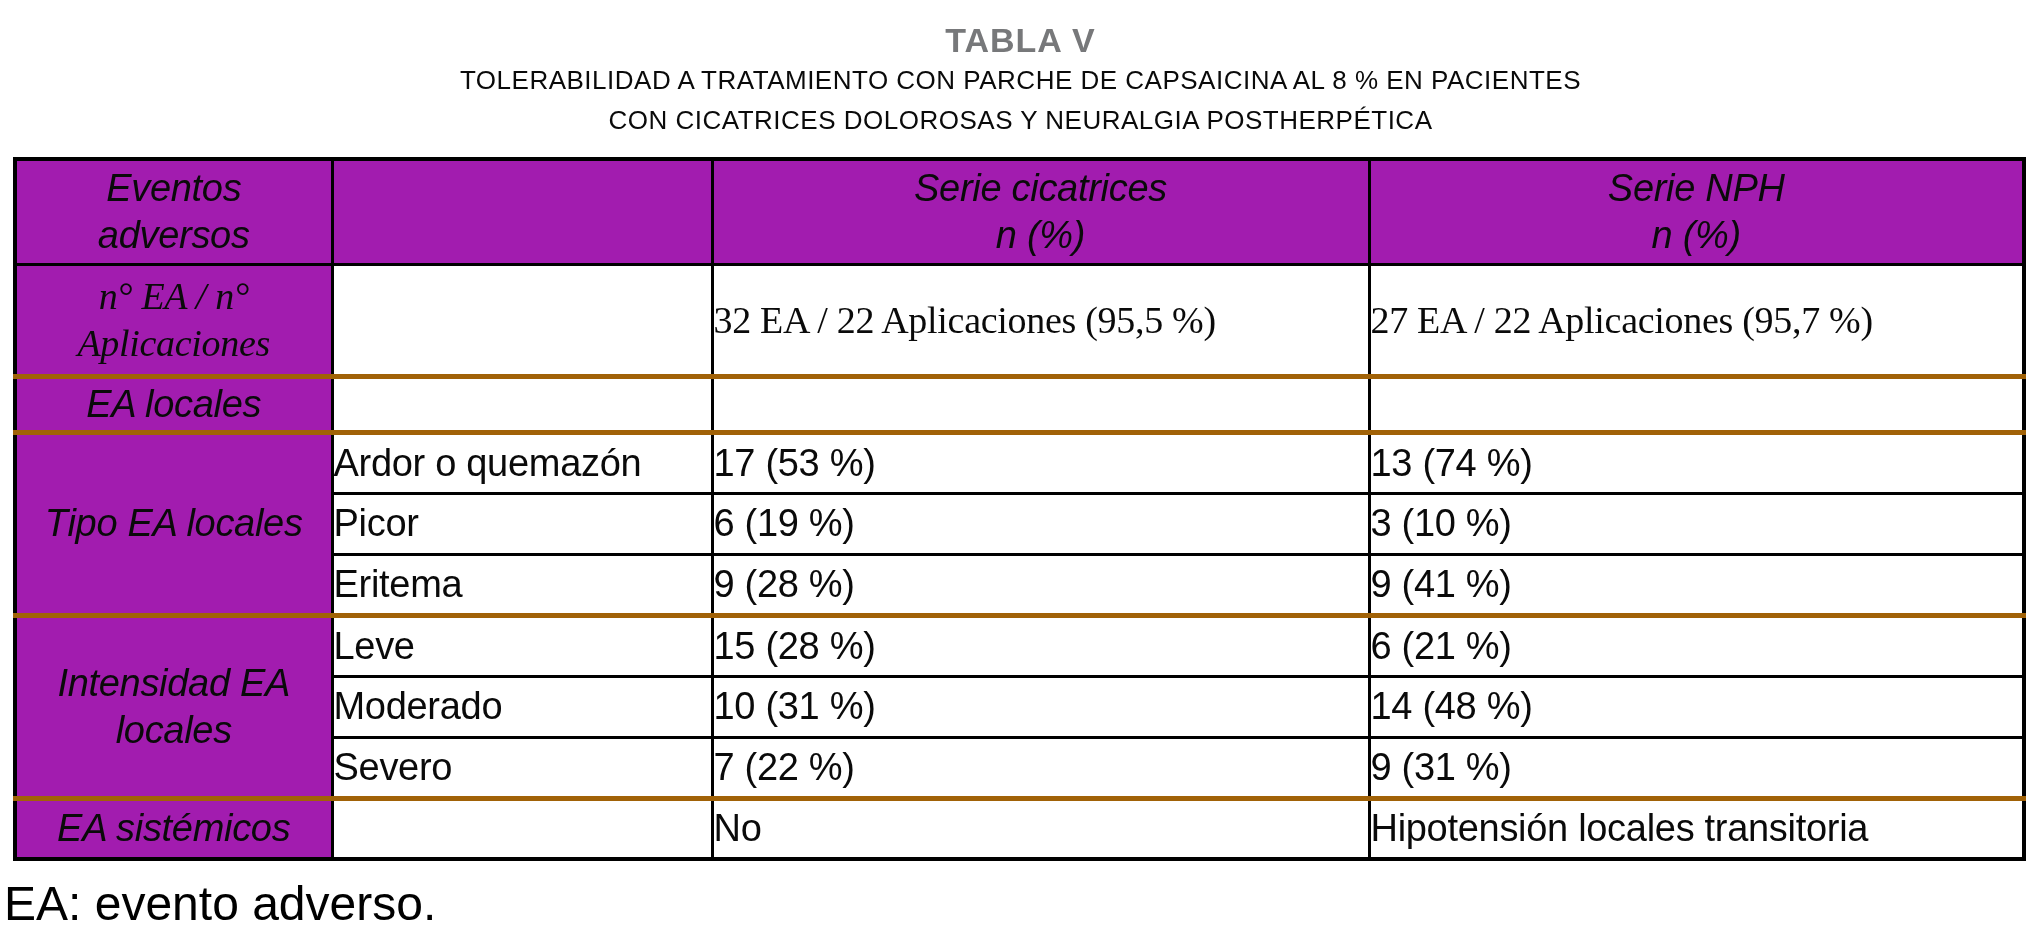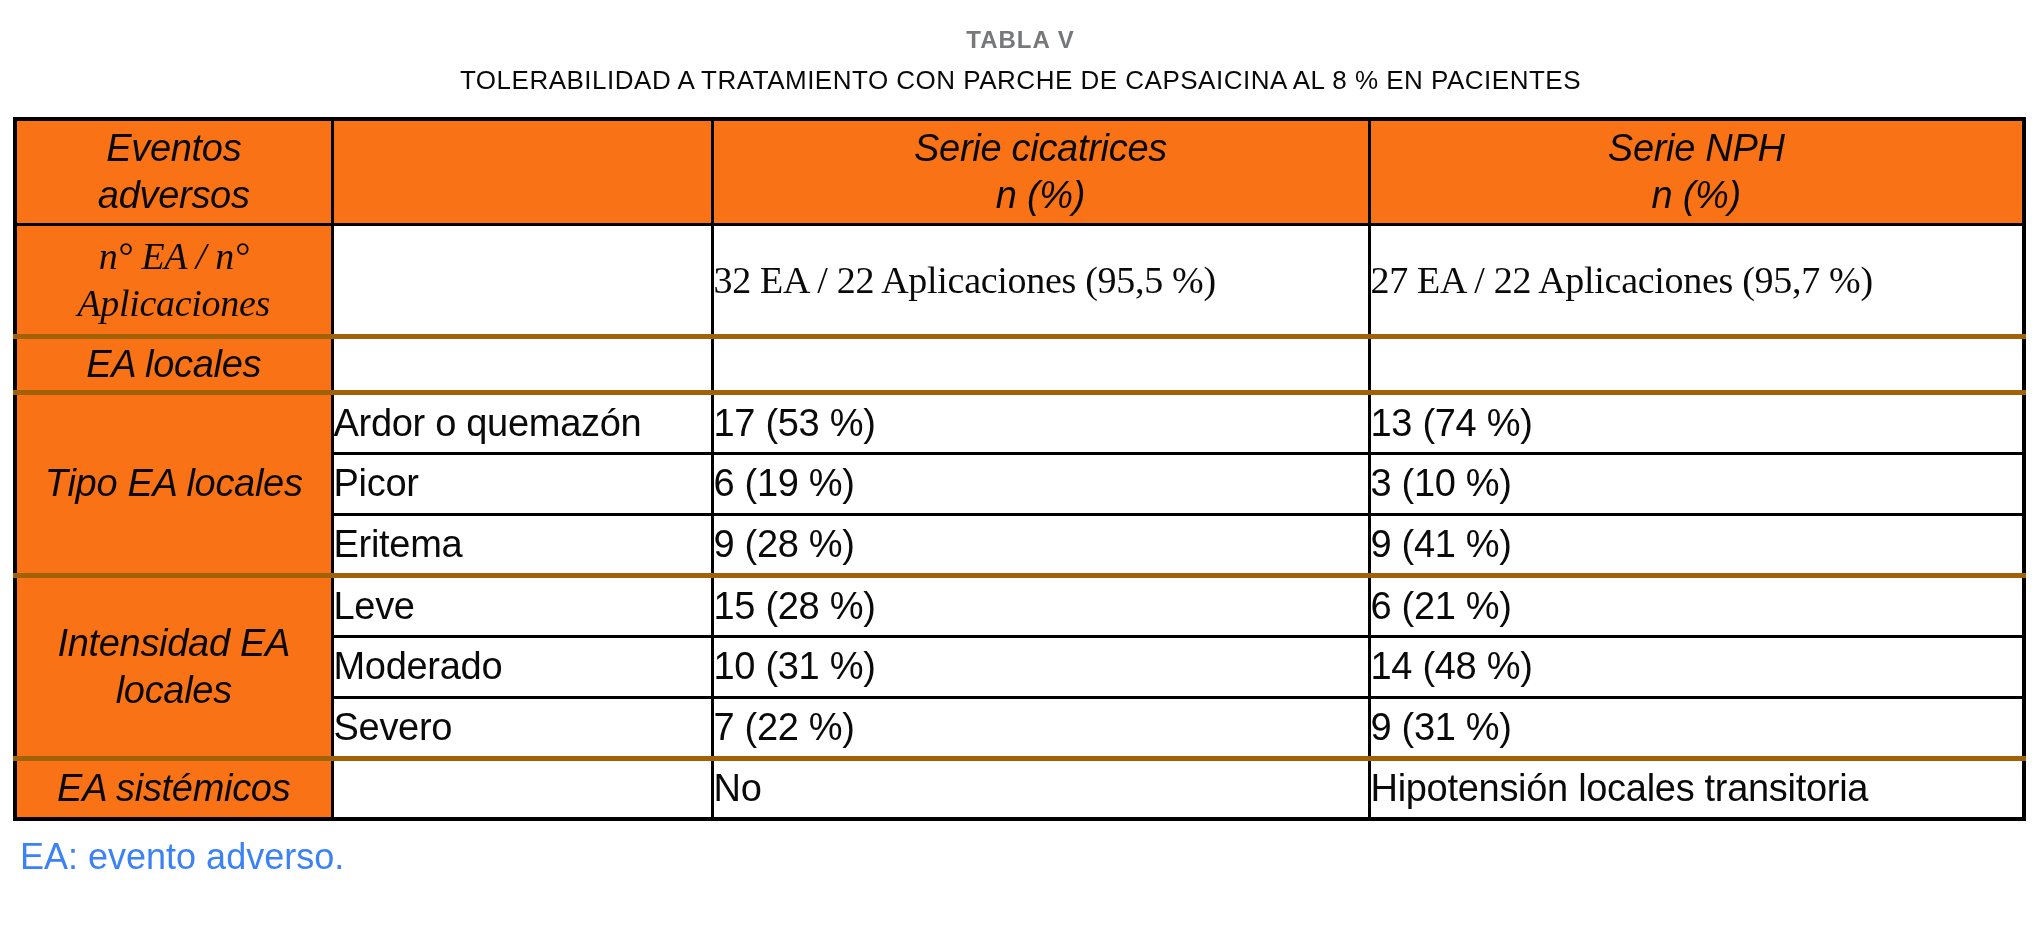--- a/index.html
+++ b/index.html
@@ -14,21 +14,21 @@
     background: #ffffff;
     font-family: "Liberation Sans", sans-serif;
     color: #0a0a0a;
     overflow: hidden;
   }
   .title-block {
     padding-top: 20px;
     text-align: center;
   }
   .table-label {
-    font-size: 24px;
+    font-size: 34px;
     line-height: 40px;
     font-weight: bold;
     color: #77787a;
     letter-spacing: 1px;
   }
   .title-line {
     font-size: 26px;
     line-height: 40px;
     font-weight: 500;
     color: #0a0a0a;
@@ -46,48 +46,49 @@
     font-weight: normal;
     vertical-align: middle;
     padding: 0;
     letter-spacing: -0.3px;
     overflow: hidden;
     white-space: nowrap;
   }
   .data-table tr.group-top td, .data-table tr.group-top th {
     border-top: 5px solid #a16207;
   }
-  .g { background: #f97316; }
+  .g { background: #a21caf; }
   .hdr, .lbl {
     font-style: italic;
     text-align: center;
     line-height: 47px;
   }
   .dat {
     text-align: left;
     padding-left: 15px;
   }
   tr.h-header  { height: 105px; }
   tr.h-aplic   { height: 112px; font-family: Liberation Serif, serif; }
   tr.h-locales { height: 56px;  }
   tr.h-sub     { height: 61px;  }
   .footnote {
-    margin: 15px 0 0 20px;
-    font-size: 36px;
-    color: #3b82f6;
+    margin: 15px 0 0 4px;
+    font-size: 48px;
+    color: #000000;
   }
 </style>
 </head>
 <body>
 
 <div class="page">
 
   <div class="title-block">
     <div class="table-label">TABLA V</div>
     <div class="title-line">TOLERABILIDAD A TRATAMIENTO CON PARCHE DE CAPSAICINA AL 8 % EN PACIENTES</div>
+    <div class="title-line">CON CICATRICES DOLOROSAS Y NEURALGIA POSTHERPÉTICA</div>
   </div>
 
   <table class="data-table">
     <colgroup>
       <col style="width:317px">
       <col style="width:380px">
       <col style="width:657px">
       <col style="width:655px">
     </colgroup>
 

